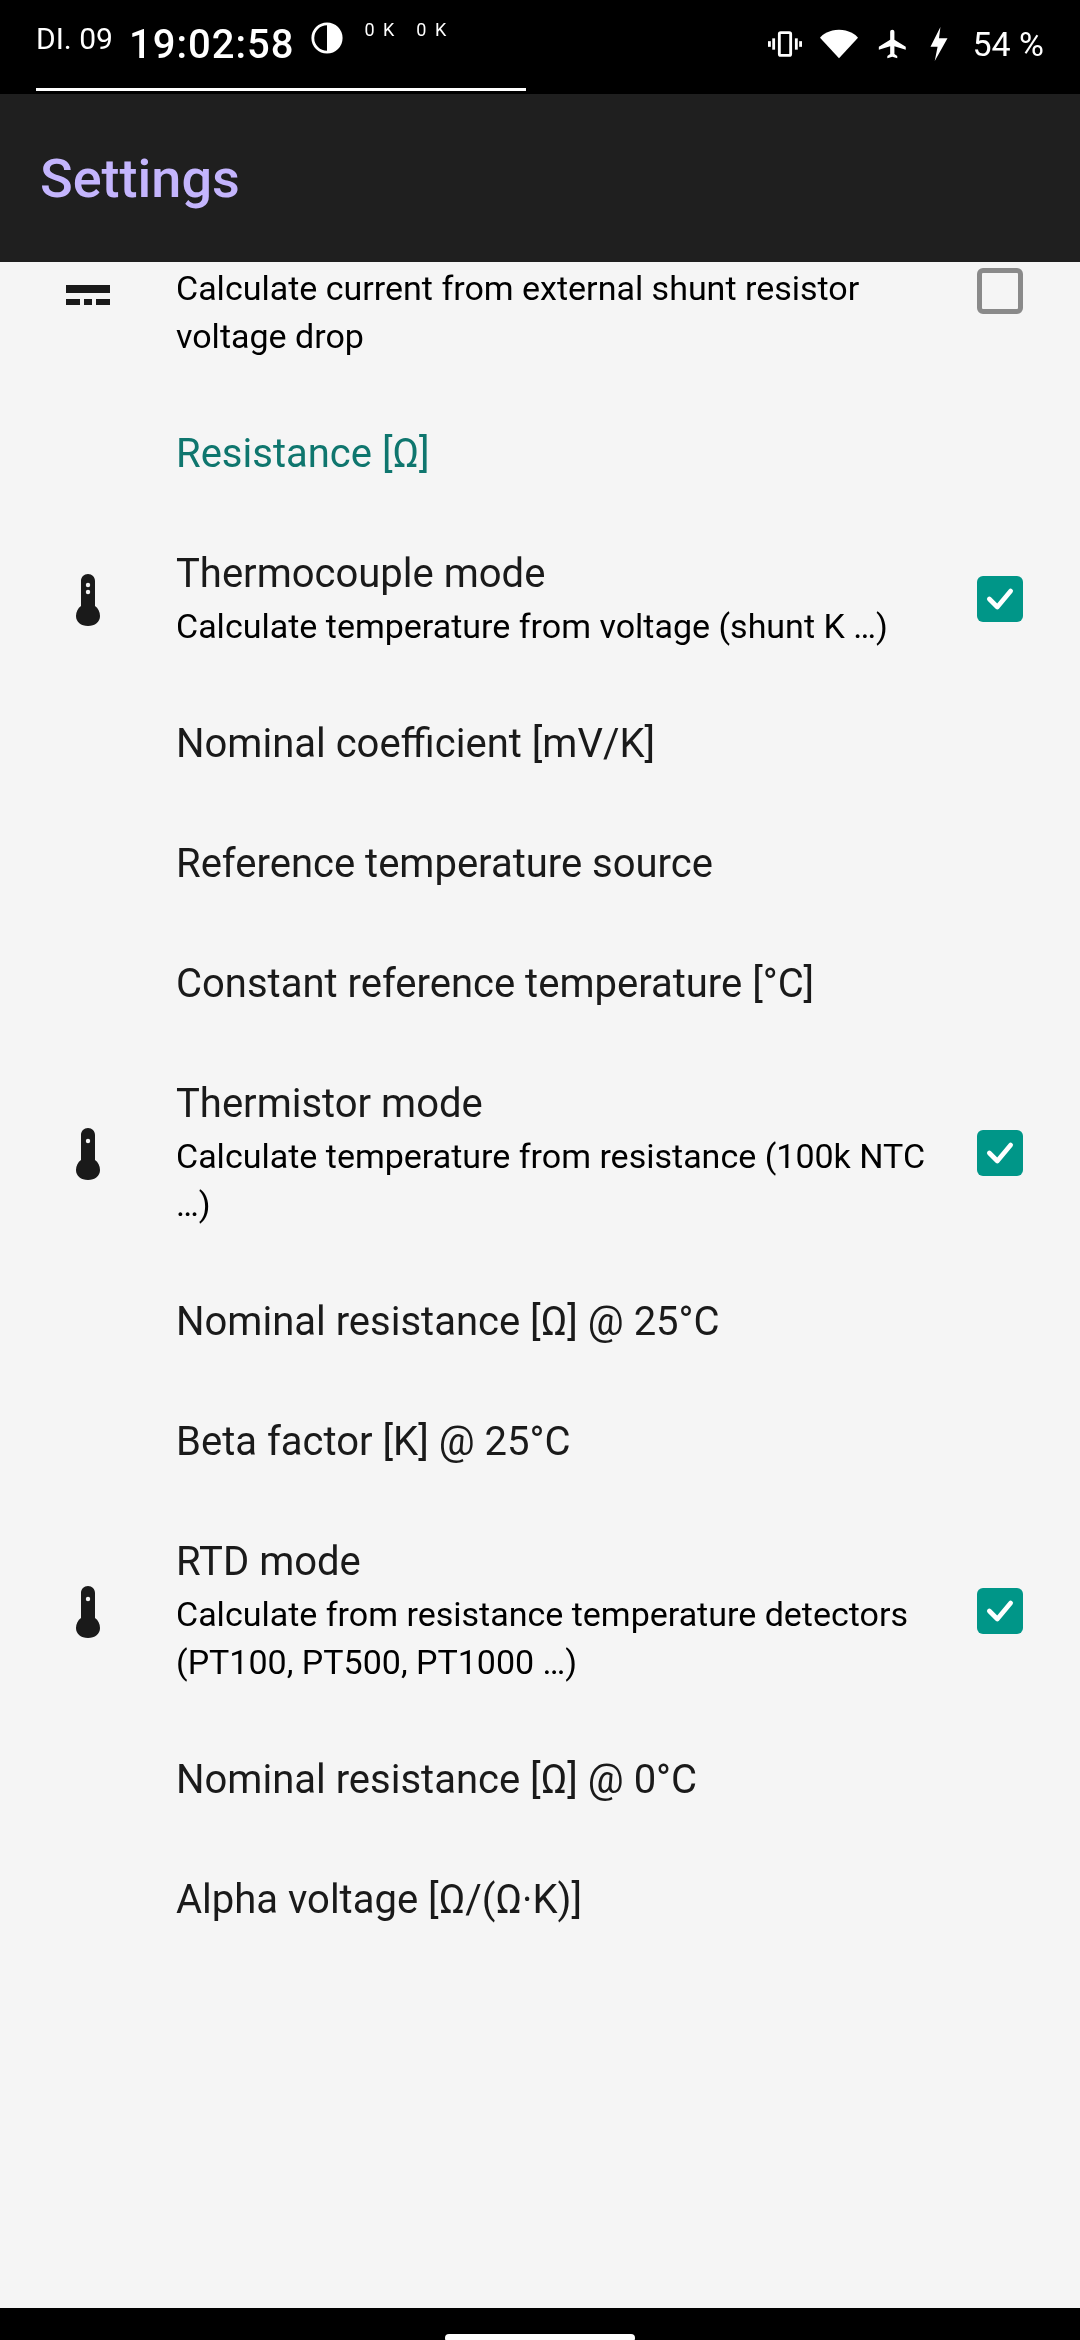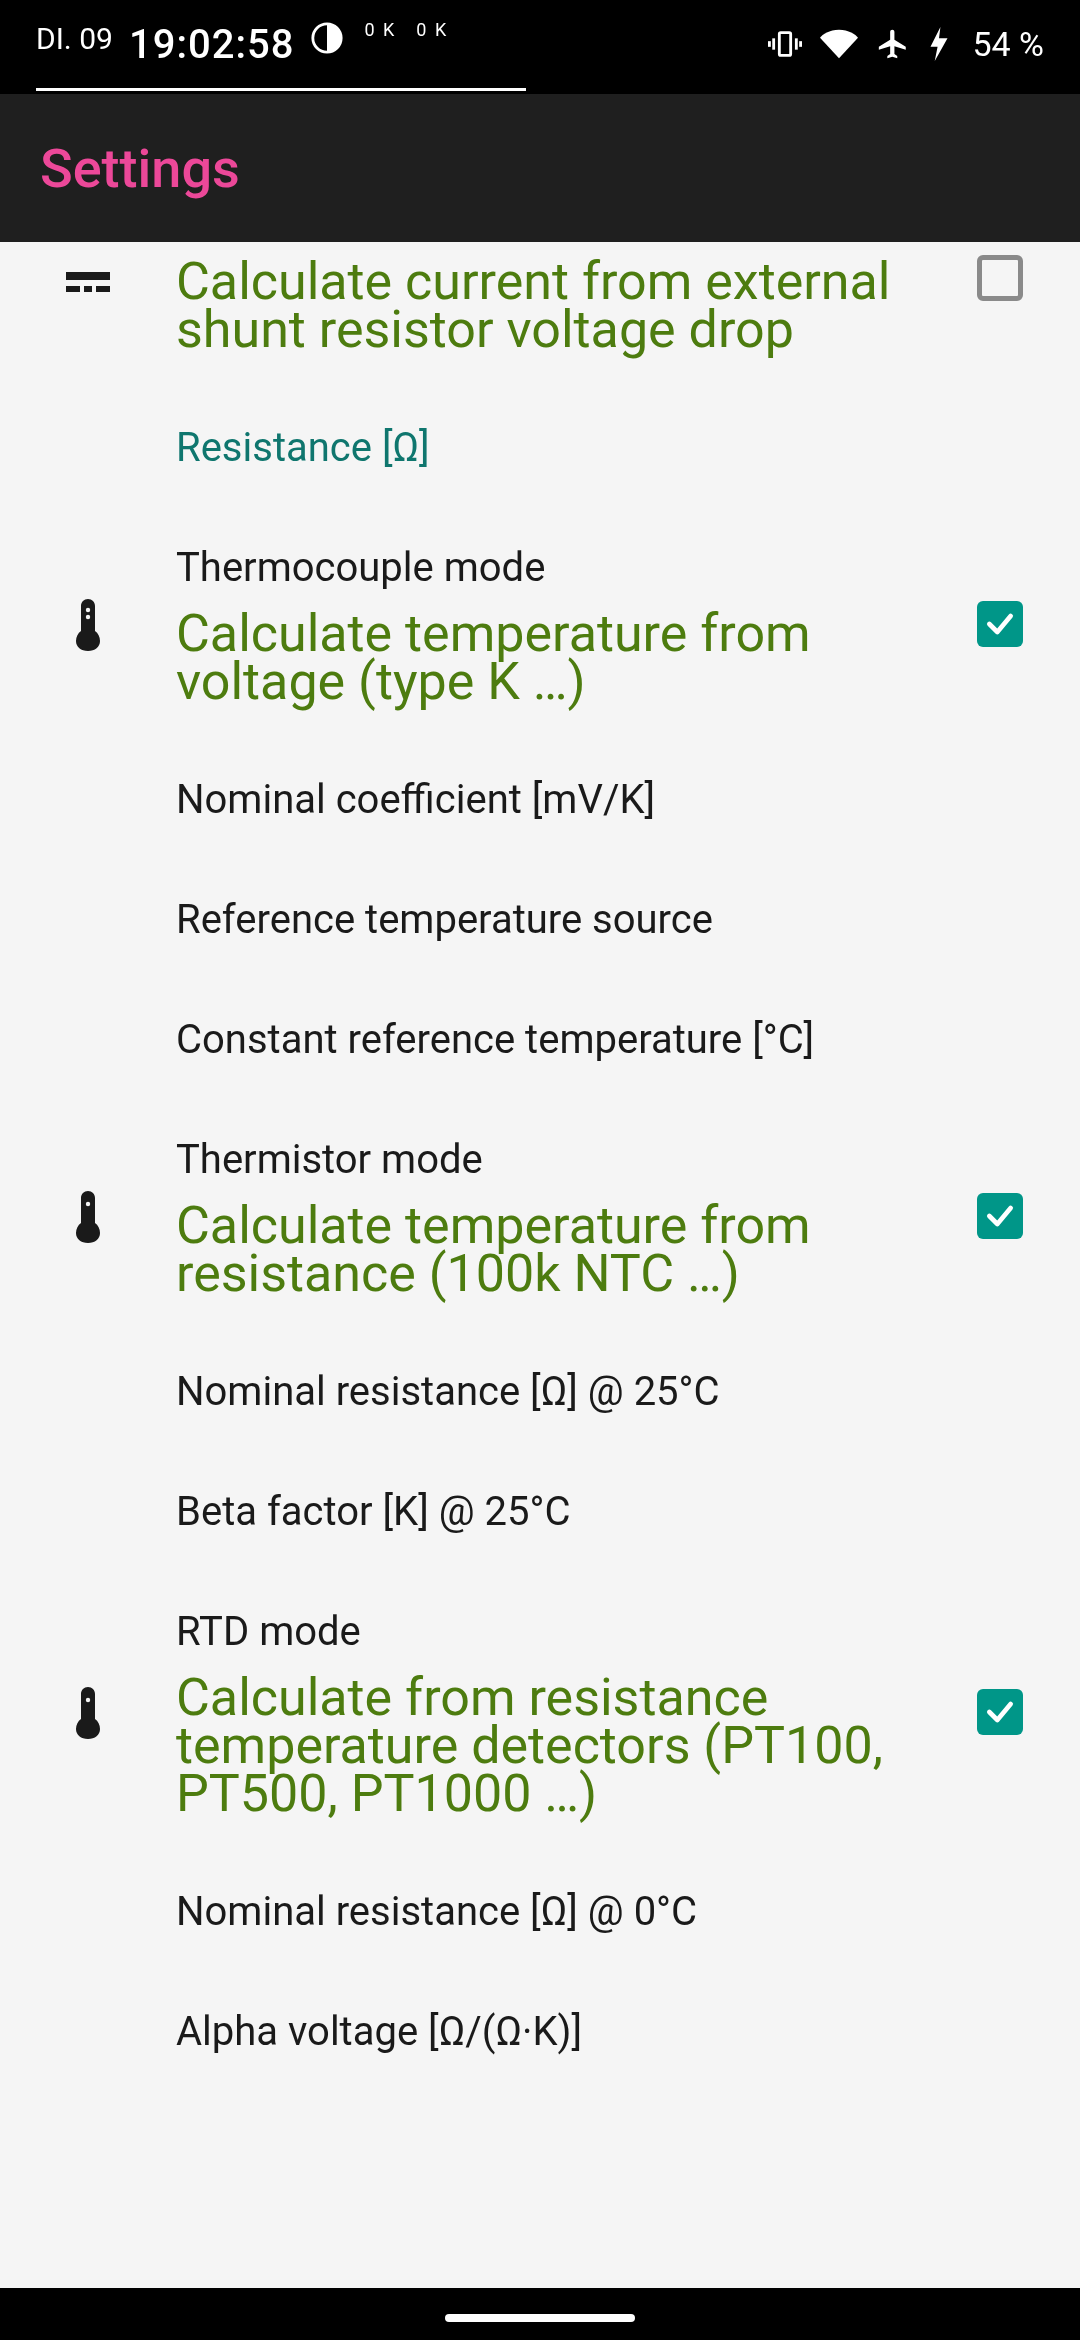--- a/index.html
+++ b/index.html
@@ -26,23 +26,23 @@
   .status-ok { font-size: 18px; line-height: 18px; letter-spacing: 2px; margin-left: 4px; }
   .status-right { display: flex; align-items: center; gap: 18px; }
   .status-right svg { display: block; }
   .status-batt { font-size: 34px; margin-left: 4px; }
   .status-underline-row { height: 6px; background:#000; position: relative; }
   .status-underline {
     position:absolute; left:36px; top:0; width:490px; height:3px; background:#fff;
   }
 
   .app-bar {
-    height: 148px;
+    height: 168px;
     background: #1f1f1f;
-    color: #ec4899;
+    color: #c4b5fd;
     display: flex;
     align-items: center;
     padding: 0 40px;
   }
   .app-bar-title { font-size: 54px; font-weight: 500; }
 
   .content {
     background: #f5f5f5;
     height: calc(2340px - 88px - 6px - 140px - 60px);
     overflow: hidden;
@@ -70,24 +70,24 @@
     display: flex;
     justify-content: center;
     align-items: center;
   }
   .title {
     font-size: 40px;
     color: #1a1a1a;
     line-height: 52px;
   }
   .subtitle {
-    font-size: 52px;
-    color: #4d7c0f;
+    font-size: 34px;
+    color: #000000;
     line-height: 48px;
-    margin-top: 16px;
+    margin-top: 2px;
   }
   .disabled .title { color: #0f766e; }
 
   .checkbox {
     width: 46px; height: 46px;
     border-radius: 6px;
     display:flex; align-items:center; justify-content:center;
   }
   .checkbox.checked { background:#009688; }
   .checkbox.unchecked { border: 5px solid #8a8a8a; background:transparent; }
@@ -193,21 +193,21 @@
       <span>
         <svg width="26" height="52" viewBox="0 0 26 52" fill="#1a1a1a">
             <path d="M13 0 C9 0 6 3 6 7 L6 32 C3 34 1 38 1 42 C1 48 6 52 13 52 C20 52 25 48 25 42 C25 38 23 34 20 32 L20 7 C20 3 17 0 13 0 Z"></path>
             <circle cx="13" cy="11" r="2.2" fill="#f5f5f5"></circle>
             <circle cx="13" cy="18" r="2.2" fill="#f5f5f5"></circle>
           </svg>
       </span>
     </div>
     <div class="text-col">
       <div class="title">Thermocouple mode</div>
-      <div class="subtitle">Calculate temperature from voltage (type K …)</div>
+      <div class="subtitle">Calculate temperature from voltage (shunt K …)</div>
     </div>
     <div class="ctrl-col">
       <div class="checkbox checked">
         <svg width="32" height="32" viewBox="0 0 24 24">
             <path d="M4 12 L10 18 L20 6" stroke="#fff" stroke-width="3.5" fill="none" stroke-linecap="round" stroke-linejoin="round"></path>
           </svg>
       </div>
     </div>
   </div>
 

